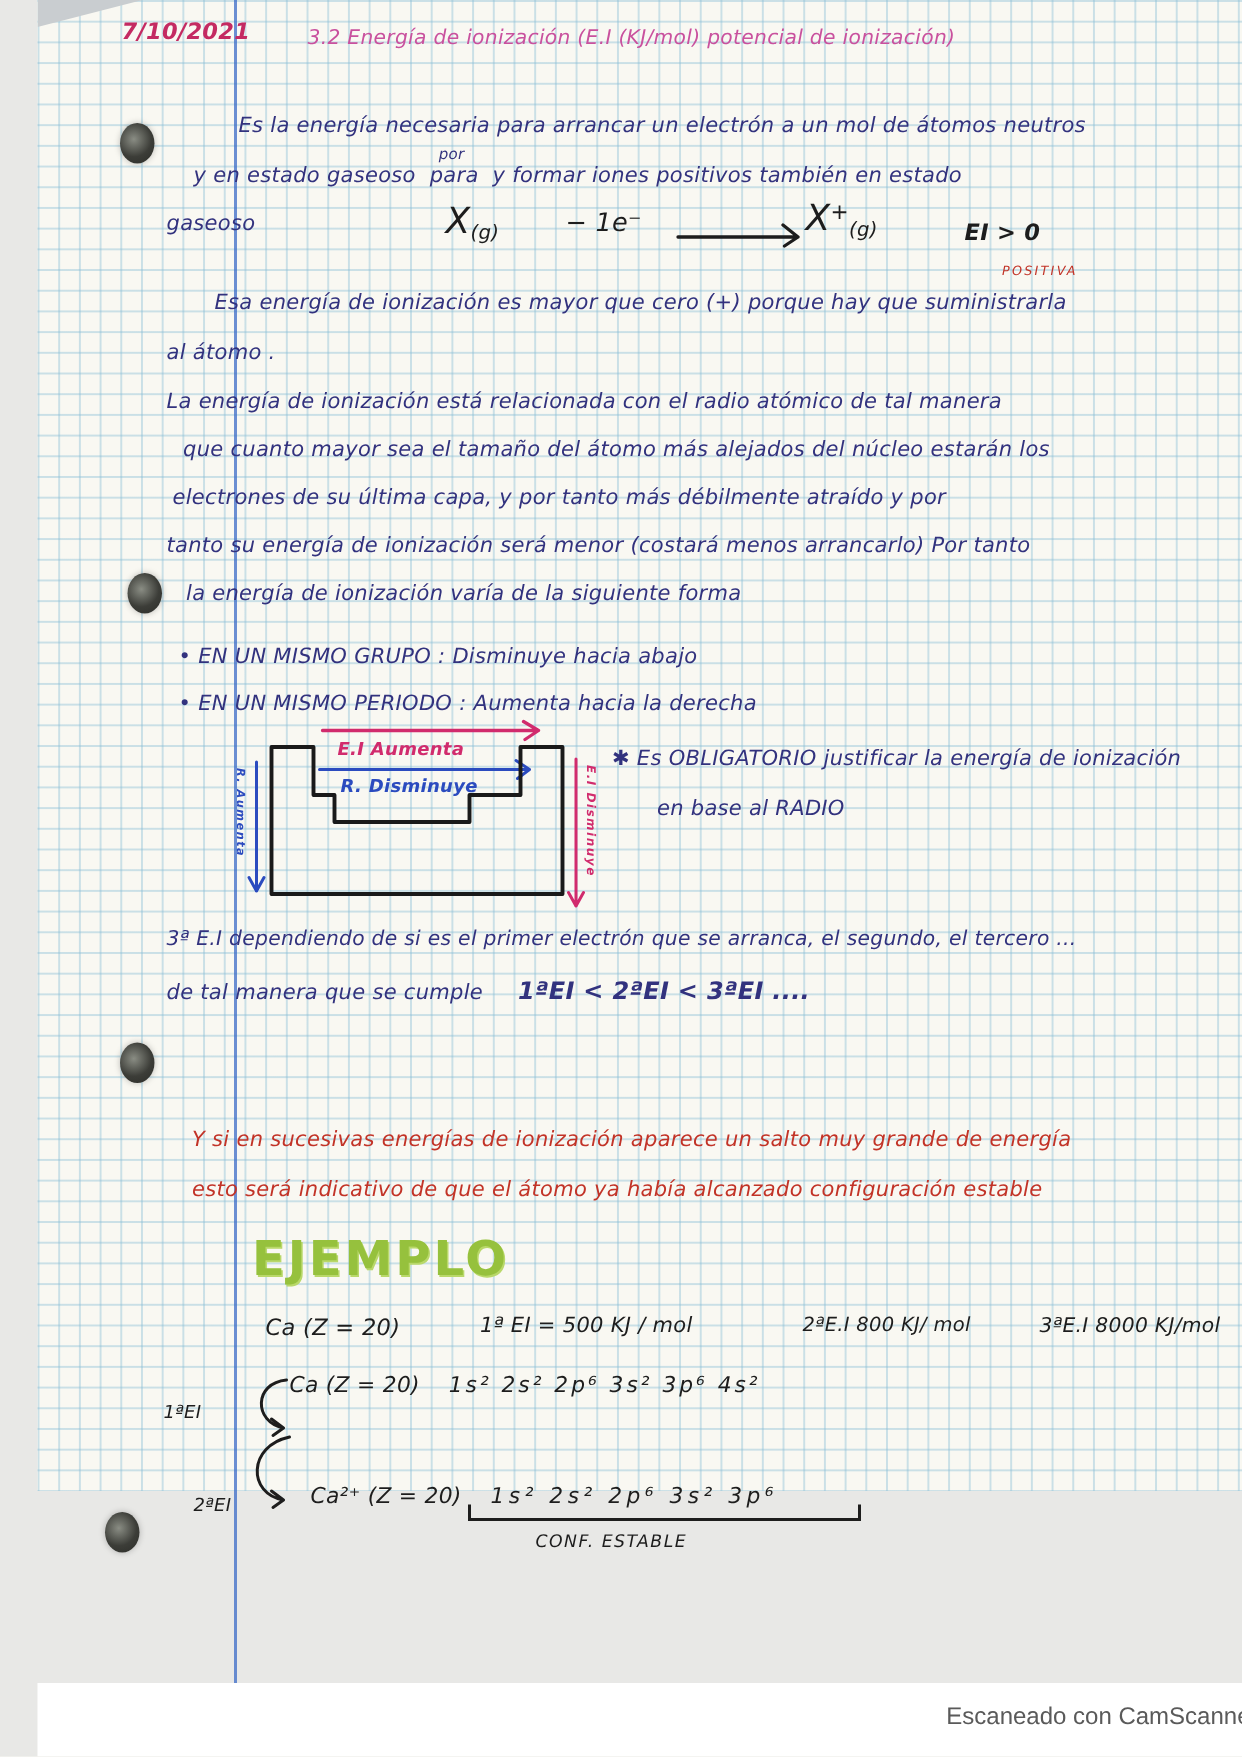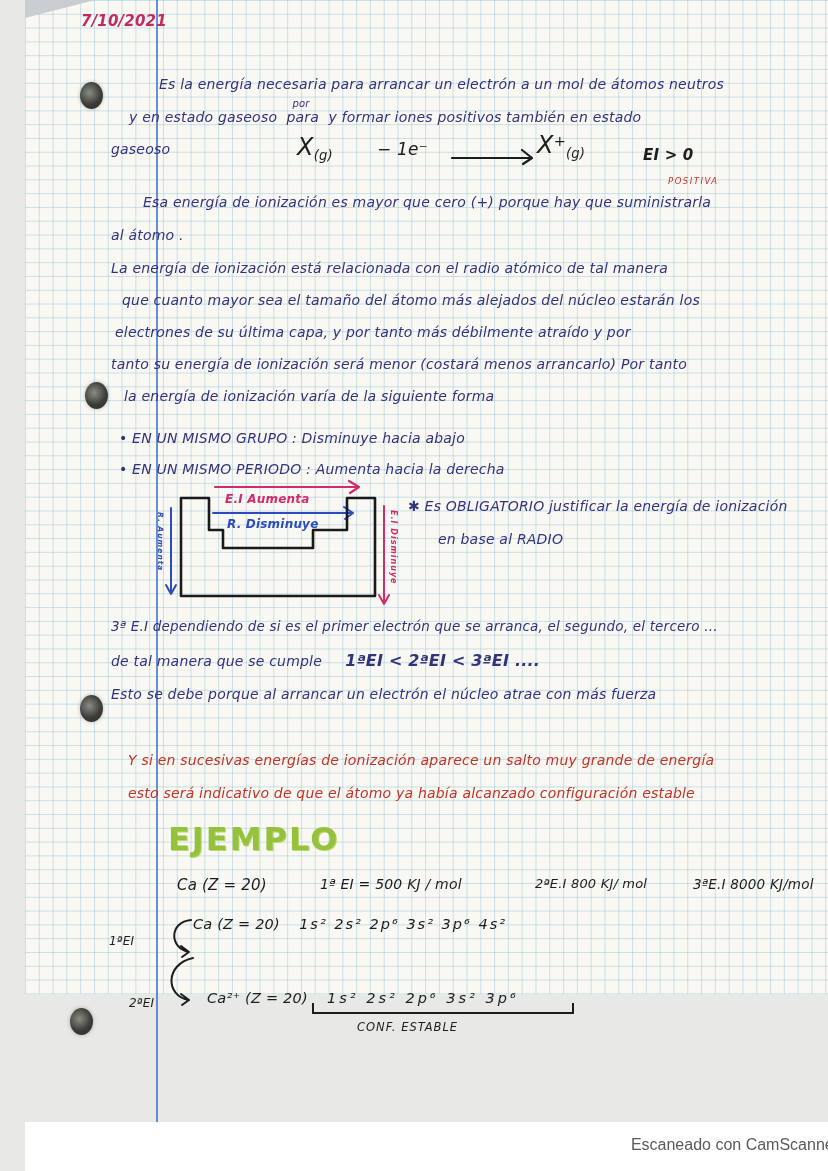--- a/index.html
+++ b/index.html
@@ -42,20 +42,21 @@
   <div class="corner" style="left:0;top:0;width:70px;height:18px;clip-path:polygon(0 0,100% 0,0 100%);"></div>
 
   <div class="margin-line"></div>
 
   <div class="hole" style="left:55px;top:82px;"></div>
   <div class="hole" style="left:60px;top:382px;"></div>
   <div class="hole" style="left:55px;top:695px;"></div>
   <div class="hole" style="left:45px;top:1008px;"></div>
 
   <div class="abs hw" style="left:56px;top:12px;font-size:15px;font-weight:bold;color:#c42a62;">7/10/2021</div>
+  <div class="abs hw pink" style="left:180px;top:17px;font-size:13.5px;">3.2 Energía de ionización (E.I (KJ/mol) potencial de ionización)</div>
 
   <div class="abs hw blue" style="left:134px;top:76px;font-size:14px;">Es la energía necesaria para arrancar un electrón a un mol de átomos neutros</div>
   <div class="abs hw blue" style="left:104px;top:109px;font-size:14px;">
     <span>y en estado gaseoso</span>&nbsp;
     <span class="word-stack"><span>para</span><span class="word-above">por</span></span>&nbsp;
     <span>y formar iones positivos también en estado</span>
   </div>
   <div class="abs hw blue" style="left:86px;top:141px;font-size:14px;">gaseoso</div>
 
   <div class="abs hw black" style="left:272px;top:133px;font-size:24px;"><span>X</span><span class="sub">(g)</span></div>
@@ -93,21 +94,20 @@
 
   <div class="abs hw blue" style="left:383px;top:498px;font-size:14px;">✱ Es OBLIGATORIO justificar la energía de ionización</div>
   <div class="abs hw blue" style="left:413px;top:531px;font-size:14px;">en base al RADIO</div>
 
 
   <div class="abs hw blue" style="left:86px;top:618px;font-size:13.5px;">3ª E.I dependiendo de si es el primer electrón que se arranca, el segundo, el tercero ...</div>
   <div class="abs hw blue" style="left:86px;top:651px;font-size:14px;">
     <span>de tal manera que se cumple</span>&nbsp;&nbsp;&nbsp;&nbsp;
     <span style="font-size:16px;font-weight:bold;">1ªEI &lt; 2ªEI &lt; 3ªEI ....</span>
   </div>
-  <div class="abs hw blue" style="left:86px;top:686px;font-size:14px;">Esto se debe porque al arrancar un electrón el núcleo atrae con más fuerza</div>
 
   <div class="abs hw redink" style="left:103px;top:752px;font-size:14px;">Y si en sucesivas energías de ionización aparece un salto muy grande de energía</div>
   <div class="abs hw redink" style="left:103px;top:785px;font-size:14px;">esto será indicativo de que el átomo ya había alcanzado configuración estable</div>
 
   <div class="abs" style="left:143px;top:820px;font-size:32px;font-weight:bold;color:#96c13d;letter-spacing:2px;
               font-family:'DejaVu Sans',sans-serif;text-shadow:1px 1px 0 #b9d86a;">EJEMPLO</div>
 
   <div class="abs hw black" style="left:152px;top:876px;font-size:15px;">Ca (Z = 20)</div>
   <div class="abs hw black" style="left:295px;top:876px;font-size:14px;">1ª EI  = 500 KJ / mol</div>
   <div class="abs hw black" style="left:510px;top:876px;font-size:13px;">2ªE.I  800 KJ/ mol</div>

